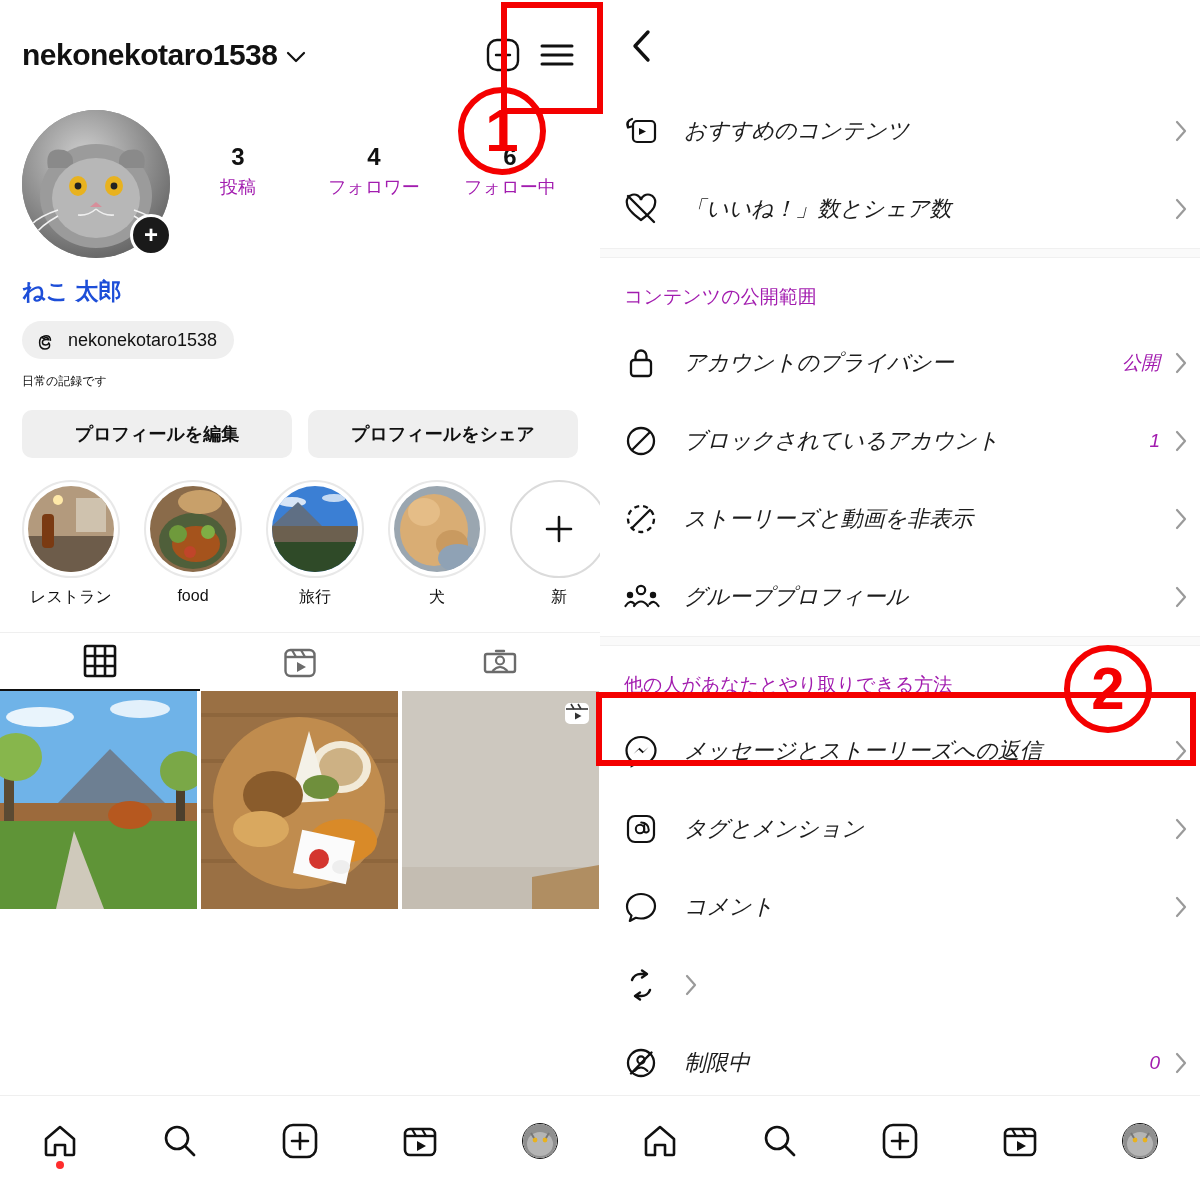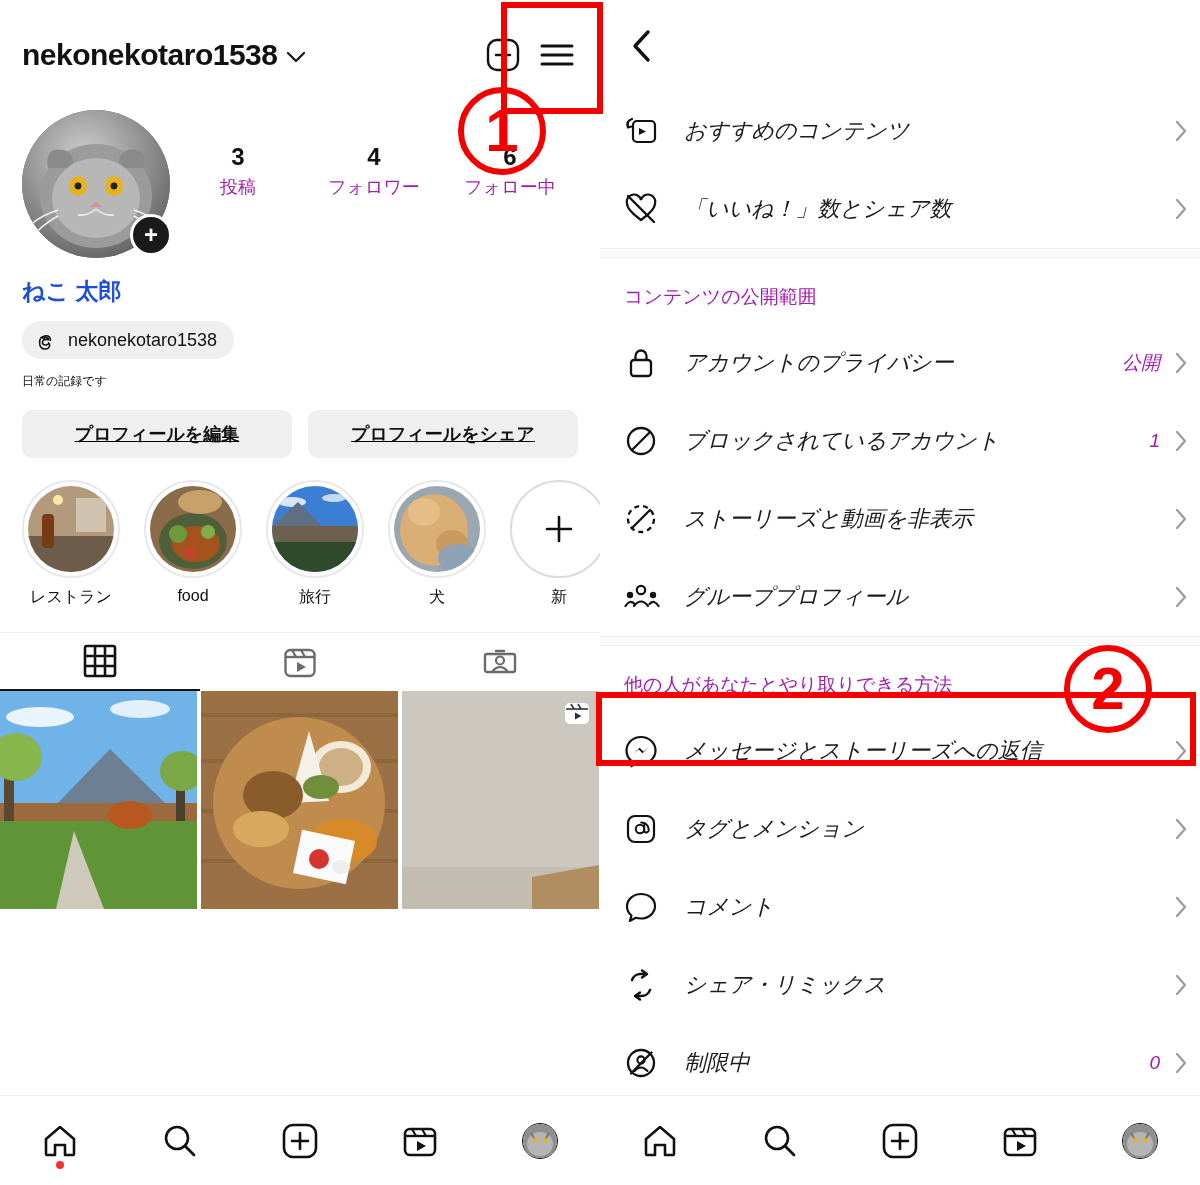--- a/index.html
+++ b/index.html
@@ -42,21 +42,21 @@
   .display-name { font-size:23px; font-weight:bold; color:#1d4ed8; padding:18px 22px 0 22px; }
 
   .threads-chip {
     display:inline-flex;align-items:center;gap:11px;background:#efefef;border-radius:20px;
     padding:8px 17px 8px 13px; margin:14px 0 0 22px;
   }
   .threads-chip .tname { font-size:18px; color:#111; }
 
   .bio { font-size:12px; color:#111; padding:14px 22px 0 22px; }
 
-  .btn-row { display:flex; gap:16px; padding:20px 22px 0 22px;text-decoration:underline; }
+  .btn-row { display:flex; gap:16px; padding:20px 22px 0 22px; }
   .gbtn {
     flex:1; background:#efefef; border-radius:10px; height:48px;
     display:flex; align-items:center; justify-content:center;
     font-size:18px; font-weight:bold; color:#111;
   }
 
   
   .highlights { display:flex; gap:24px; padding:22px 22px 0 22px; }
   .hl { width:98px; flex:none; text-align:center; }
   .hl-ring { width:98px; height:98px; border-radius:50%; background:#fff; border:2px solid #e8e8e8; padding:4px; }
@@ -562,21 +562,20 @@
 
     <div class="srow">
       <span class="sicon">
         <svg width="34" height="34" viewBox="0 0 34 34">
             <path d="M8 12 a9 9 0 0 1 9 -6 h5" stroke="#111" stroke-width="2.4" fill="none" stroke-linecap="round"></path>
             <path d="M18 2.5 L23 6 L18 9.5" stroke="#111" stroke-width="2.4" fill="none" stroke-linecap="round" stroke-linejoin="round"></path>
             <path d="M26 22 a9 9 0 0 1 -9 6 h-5" stroke="#111" stroke-width="2.4" fill="none" stroke-linecap="round"></path>
             <path d="M16 24.5 L11 28 L16 31.5" stroke="#111" stroke-width="2.4" fill="none" stroke-linecap="round" stroke-linejoin="round"></path>
           </svg>
       </span>
-      <span class="slabel">シェア・リミックス</span>
       <span class="svalue"></span>
       <span class="schev">
         <svg width="14" height="24" viewBox="0 0 14 24">
             <path d="M3 3 L11 12 L3 21" stroke="#9a9a9a" stroke-width="2.2" fill="none" stroke-linecap="round" stroke-linejoin="round"></path>
           </svg>
       </span>
     </div>
 
     <div class="srow">
       <span class="sicon">

